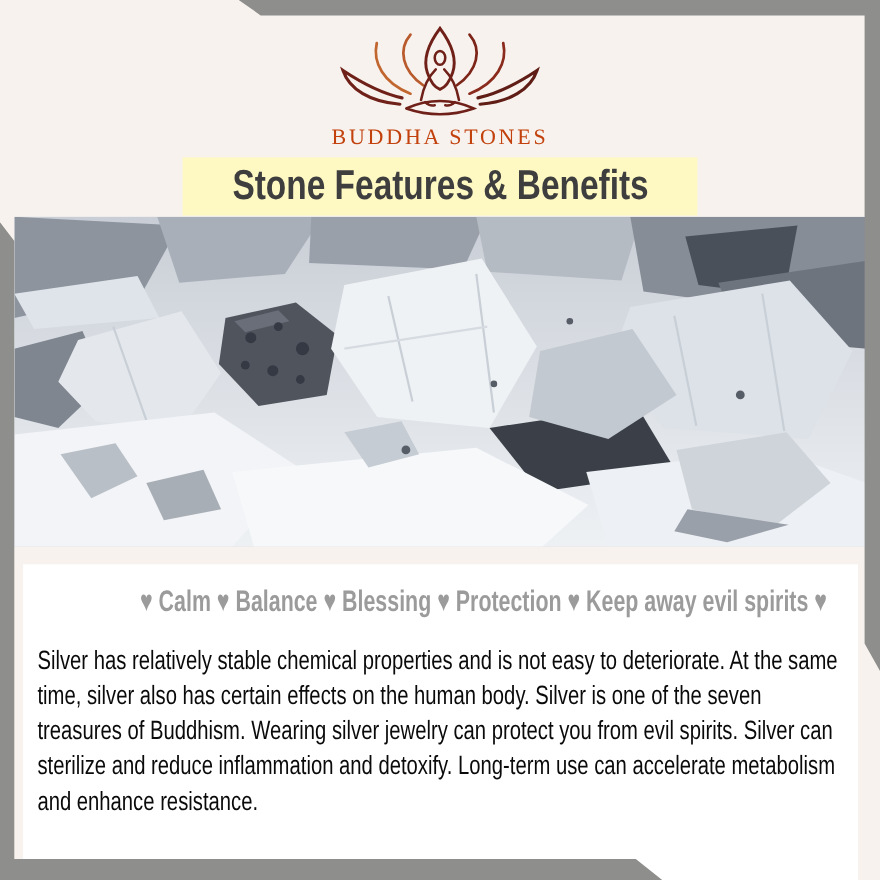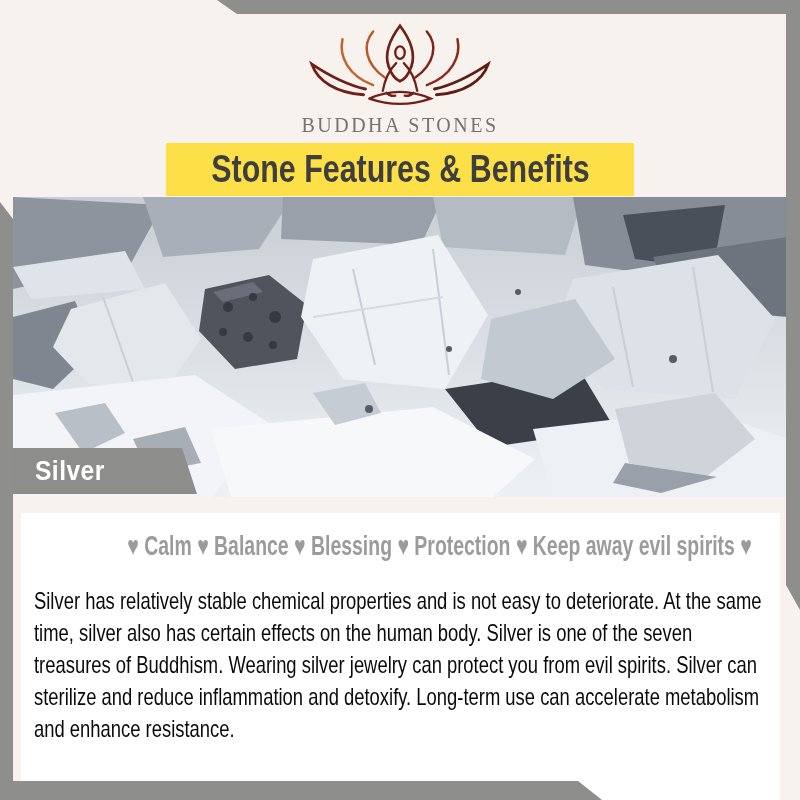--- a/index.html
+++ b/index.html
@@ -11,27 +11,27 @@
   
   .frame { position:absolute; inset:0; background:#8e8e8c; z-index:9; pointer-events:none; }
   .frame-tr { clip-path:polygon(217px 0, 800px 0, 800px 610px, 786px 585px, 786px 14px, 237px 14px); }
   .frame-bl { clip-path:polygon(0 202px, 13px 219px, 13px 781px, 578px 781px, 602px 800px, 0 800px); }
 
   
   .logo { position:absolute; top:20px; left:50%; transform:translateX(-50%); width:200px; height:92px; }
   .brand-name {
     position:absolute; top:114px; left:0; width:100%; text-align:center;
     font-family:"Liberation Serif", serif; font-size:20px; letter-spacing:2.5px;
-    color:#737373;
+    color:#c2410c;
   }
 
   
   .banner {
     position:absolute; left:166px; top:143px; width:468px; height:53px;
-    background:#fde047; display:flex; align-items:center; justify-content:center;
+    background:#fef9c3; display:flex; align-items:center; justify-content:center;
   }
   .banner-title {
     margin:0; font-size:38px; font-weight:bold; color:#3e3e3e;
     transform:scaleX(0.8); white-space:nowrap;
   }
 
   
   .photo { position:absolute; left:13px; top:197px; width:775px; height:300px; overflow:hidden; background:#dfe3e9; }
   .photo svg { display:block; width:775px; height:300px; }
 
@@ -143,23 +143,20 @@
         <polygon points="612,266 704,280 648,296 600,286" fill="#9aa0a9"></polygon>
         <polygon points="42,216 92,206 112,236 70,256" fill="#b9bfc7"></polygon>
         <polygon points="120,242 172,230 188,266 136,276" fill="#a8aeb6"></polygon>
         <polygon points="300,196 352,186 368,216 322,228" fill="#c6ccd3"></polygon>
         <circle cx="356" cy="212" r="4" fill="#575d66"></circle>
         <circle cx="436" cy="152" r="3" fill="#575d66"></circle>
         <circle cx="660" cy="162" r="4" fill="#575d66"></circle>
         <circle cx="505" cy="95" r="3" fill="#575d66"></circle>
       </g>
     </svg>
-    <div class="badge">
-      <span>Silver</span>
-    </div>
   </div>
 
   <section class="panel">
     <div class="benefits">♥ Calm ♥ Balance ♥ Blessing ♥ Protection ♥ Keep away evil spirits ♥</div>
     <p class="description">Silver has relatively stable chemical properties and is not easy to deteriorate. At the same time, silver also has certain effects on the human body. Silver is one of the seven treasures of Buddhism. Wearing silver jewelry can protect you from evil spirits. Silver can sterilize and reduce inflammation and detoxify. Long-term use can accelerate metabolism and enhance resistance.</p>
   </section>
 
   <div class="frame frame-tr"></div>
   <div class="frame frame-bl"></div>
 

